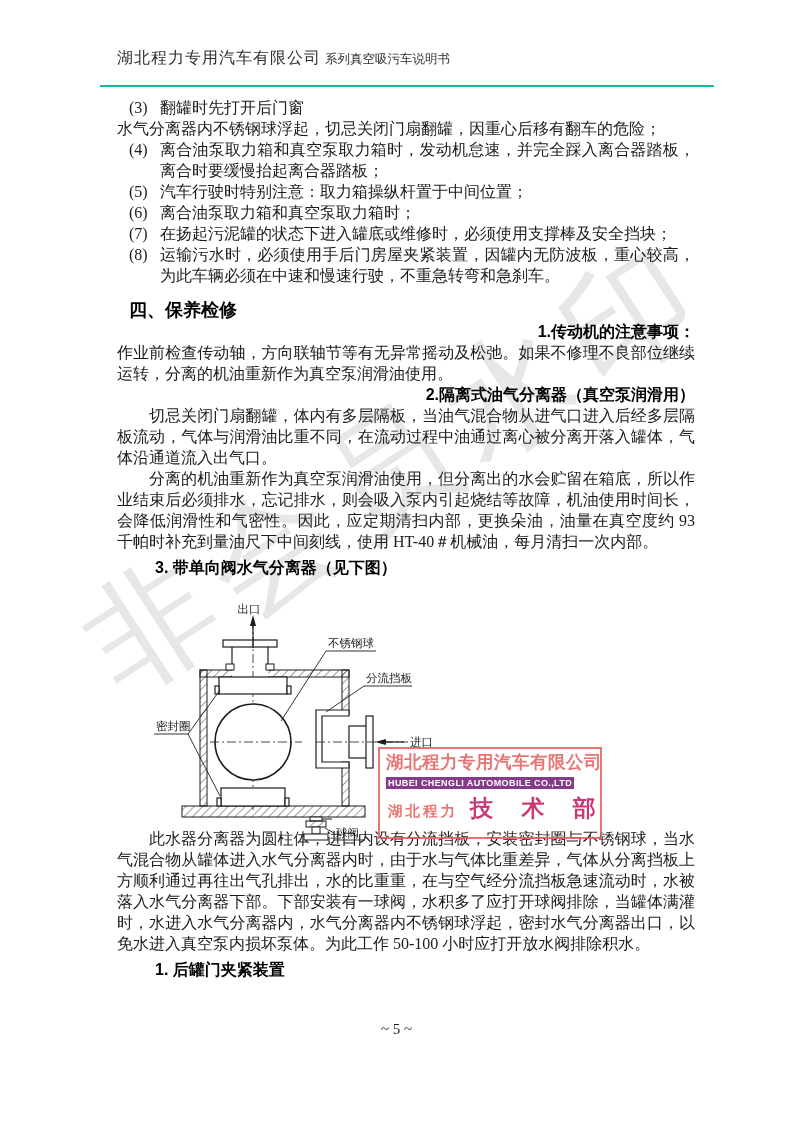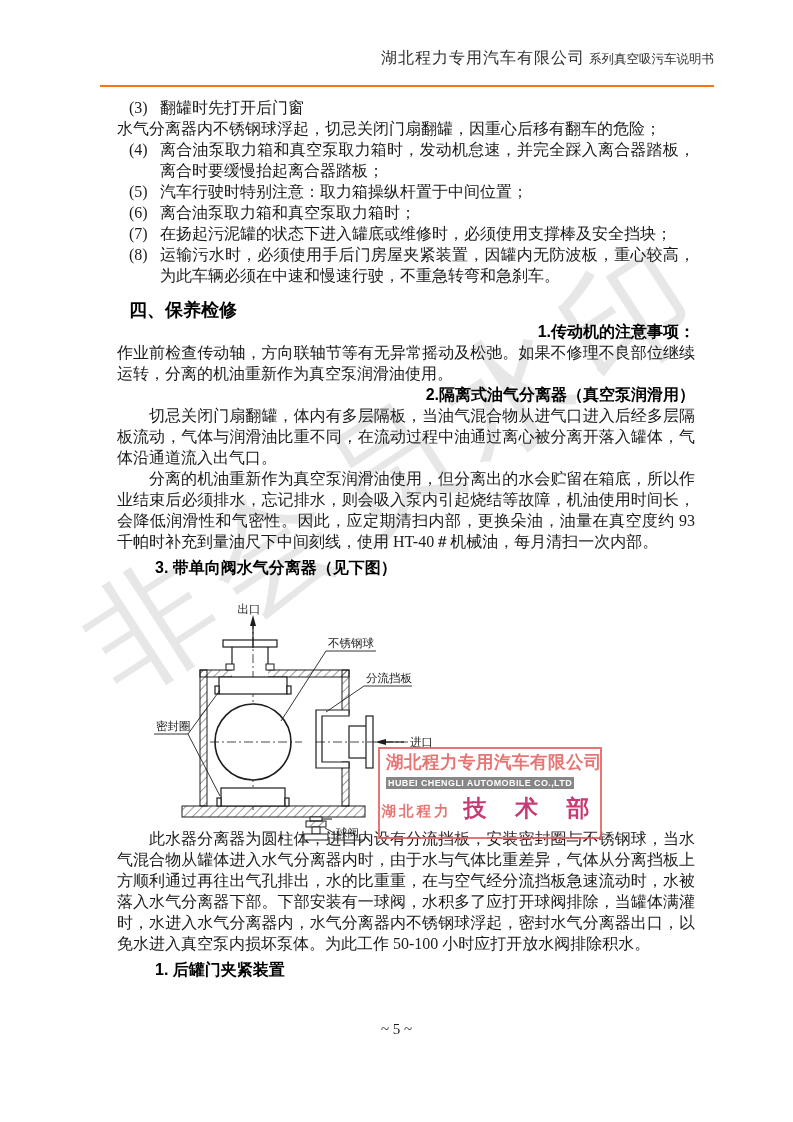--- a/index.html
+++ b/index.html
@@ -10,21 +10,21 @@
   
   .watermark{
     position:absolute; left:50%; top:468px; z-index:0;
     transform:translate(-50%,-50%) rotate(-33deg);
     font-family:"DejaVu Sans",sans-serif; font-size:126px; letter-spacing:16px;
     color:rgba(70,70,70,0.13); white-space:nowrap; pointer-events:none;
   }
   
   .header{
     position:absolute; top:48px; left:100px; width:597px; z-index:1;
-    border-bottom:2px solid #f97316; padding:0 0 16px 17px;text-align:right;
+    border-bottom:2px solid #14b8a6; padding:0 0 16px 17px;
   }
   .header .company{font-size:16px; color:#2f2f2f; letter-spacing:1px;}
   .header .doc{font-size:12.5px; color:#2f2f2f; margin-left:4px;}
   
   .content{position:absolute; top:97px; left:117px; width:578px; z-index:1;}
   .content p, .content .item{font-size:16px; line-height:21px; text-align:justify; margin:0;}
   .item{position:relative; padding-left:43px;}
   .item .num{position:absolute; left:12px; top:0;}
   .flush{padding-left:0;}
   .h-main{font-family:"Liberation Sans","DejaVu Sans",sans-serif; font-weight:bold;
@@ -41,23 +41,23 @@
   
   .stamp{
     position:absolute; left:378px; top:747px; width:224px; height:92px; z-index:2;
     border:2.5px solid #e25e5c; background:rgba(255,255,255,0.06);
     opacity:0.85; box-sizing:border-box;
     font-family:"Liberation Sans","DejaVu Sans",sans-serif;
   }
   .stamp-row1{display:flex; align-items:center; padding:3px 4px 0 4px;}
   .stamp-right{flex:1; margin-left:2px;}
   .stamp-title{color:#e25e5c; font-weight:bold; font-size:17.5px; letter-spacing:0.5px; white-space:nowrap; line-height:20px;}
-  .stamp-band{background:#737373; color:#fff; font-weight:bold; font-size:9px; letter-spacing:0.4px;
+  .stamp-band{background:#701a75; color:#fff; font-weight:bold; font-size:9px; letter-spacing:0.4px;
               padding:0 2px; line-height:12px; display:inline-block; white-space:nowrap;}
-  .stamp-row2{display:flex; align-items:baseline; padding:3px 6px 0 8px;justify-content:center;}
+  .stamp-row2{display:flex; align-items:baseline; padding:3px 6px 0 8px;}
   .stamp-branch{color:#e25e5c; font-weight:bold; font-size:14.5px; letter-spacing:3px; white-space:nowrap;}
   .stamp-dept{color:#be185d; font-weight:bold; font-size:23px; letter-spacing:11px; margin-left:12px; white-space:nowrap;}
   
   .footer{position:absolute; top:1021px; left:0; width:793px; text-align:center;
           font-size:15px; color:#1b1b1b; z-index:1;}
 </style>
 </head>
 <body>
 
 <div class="page">

